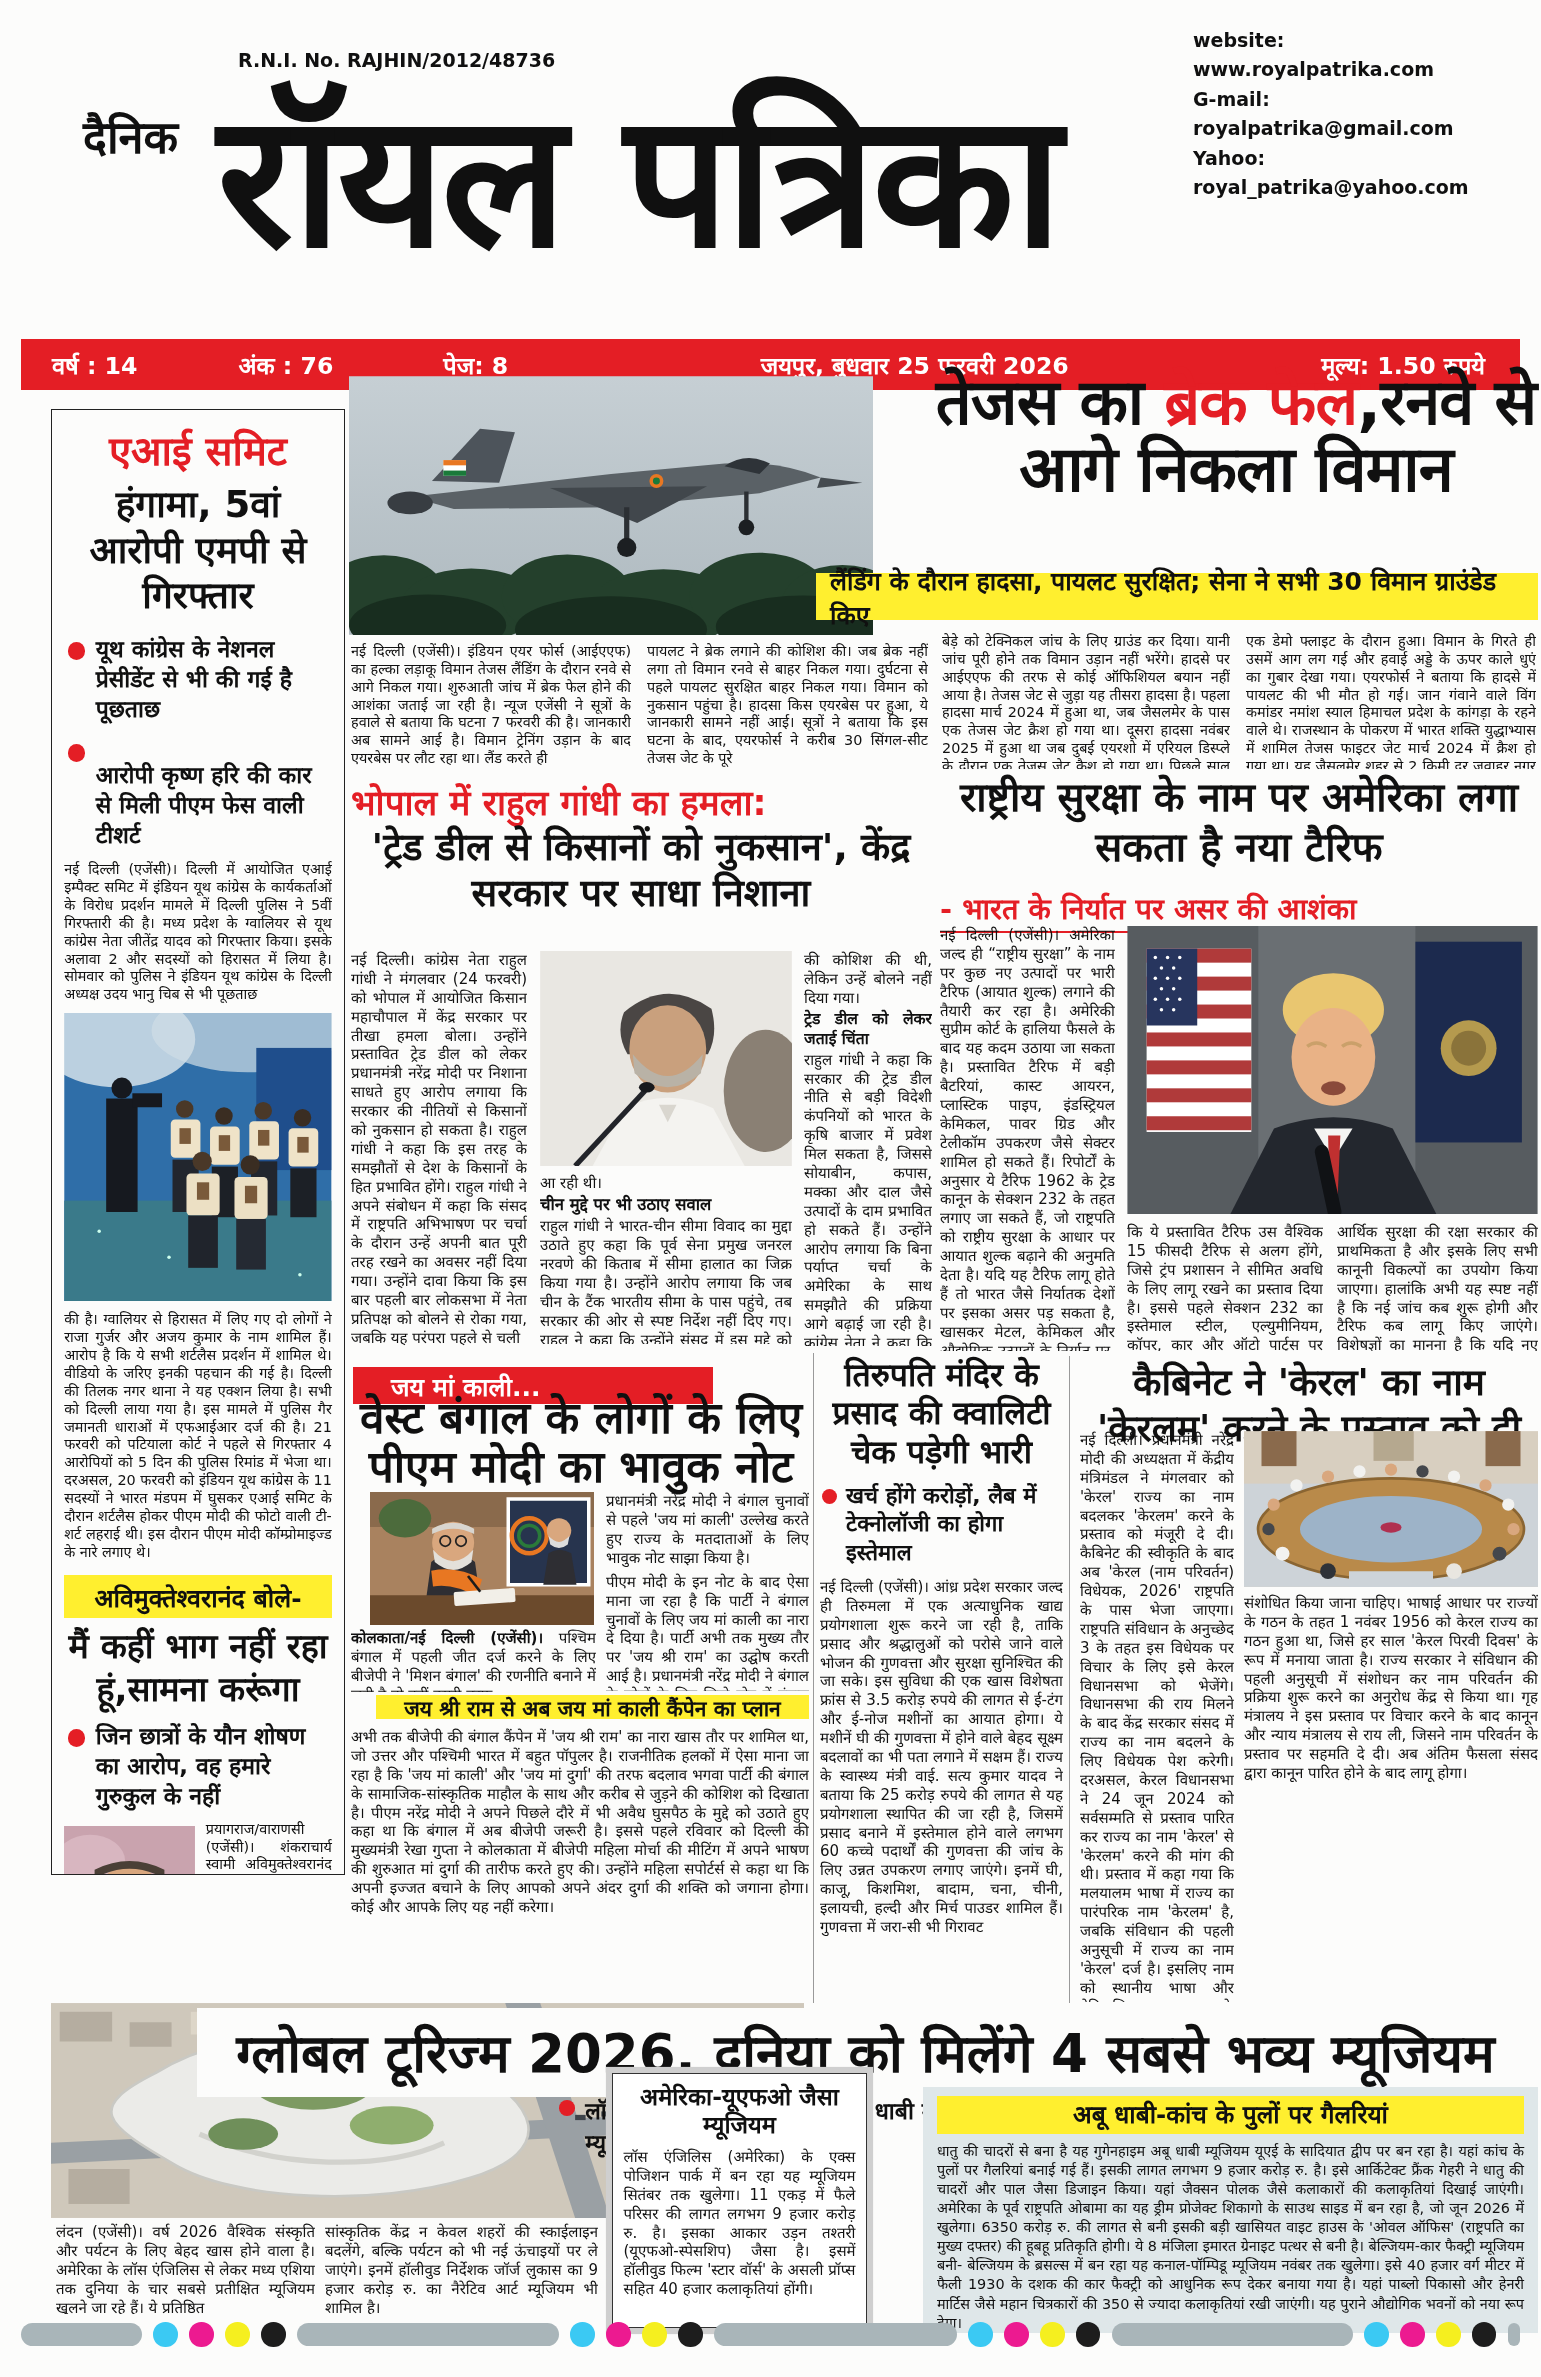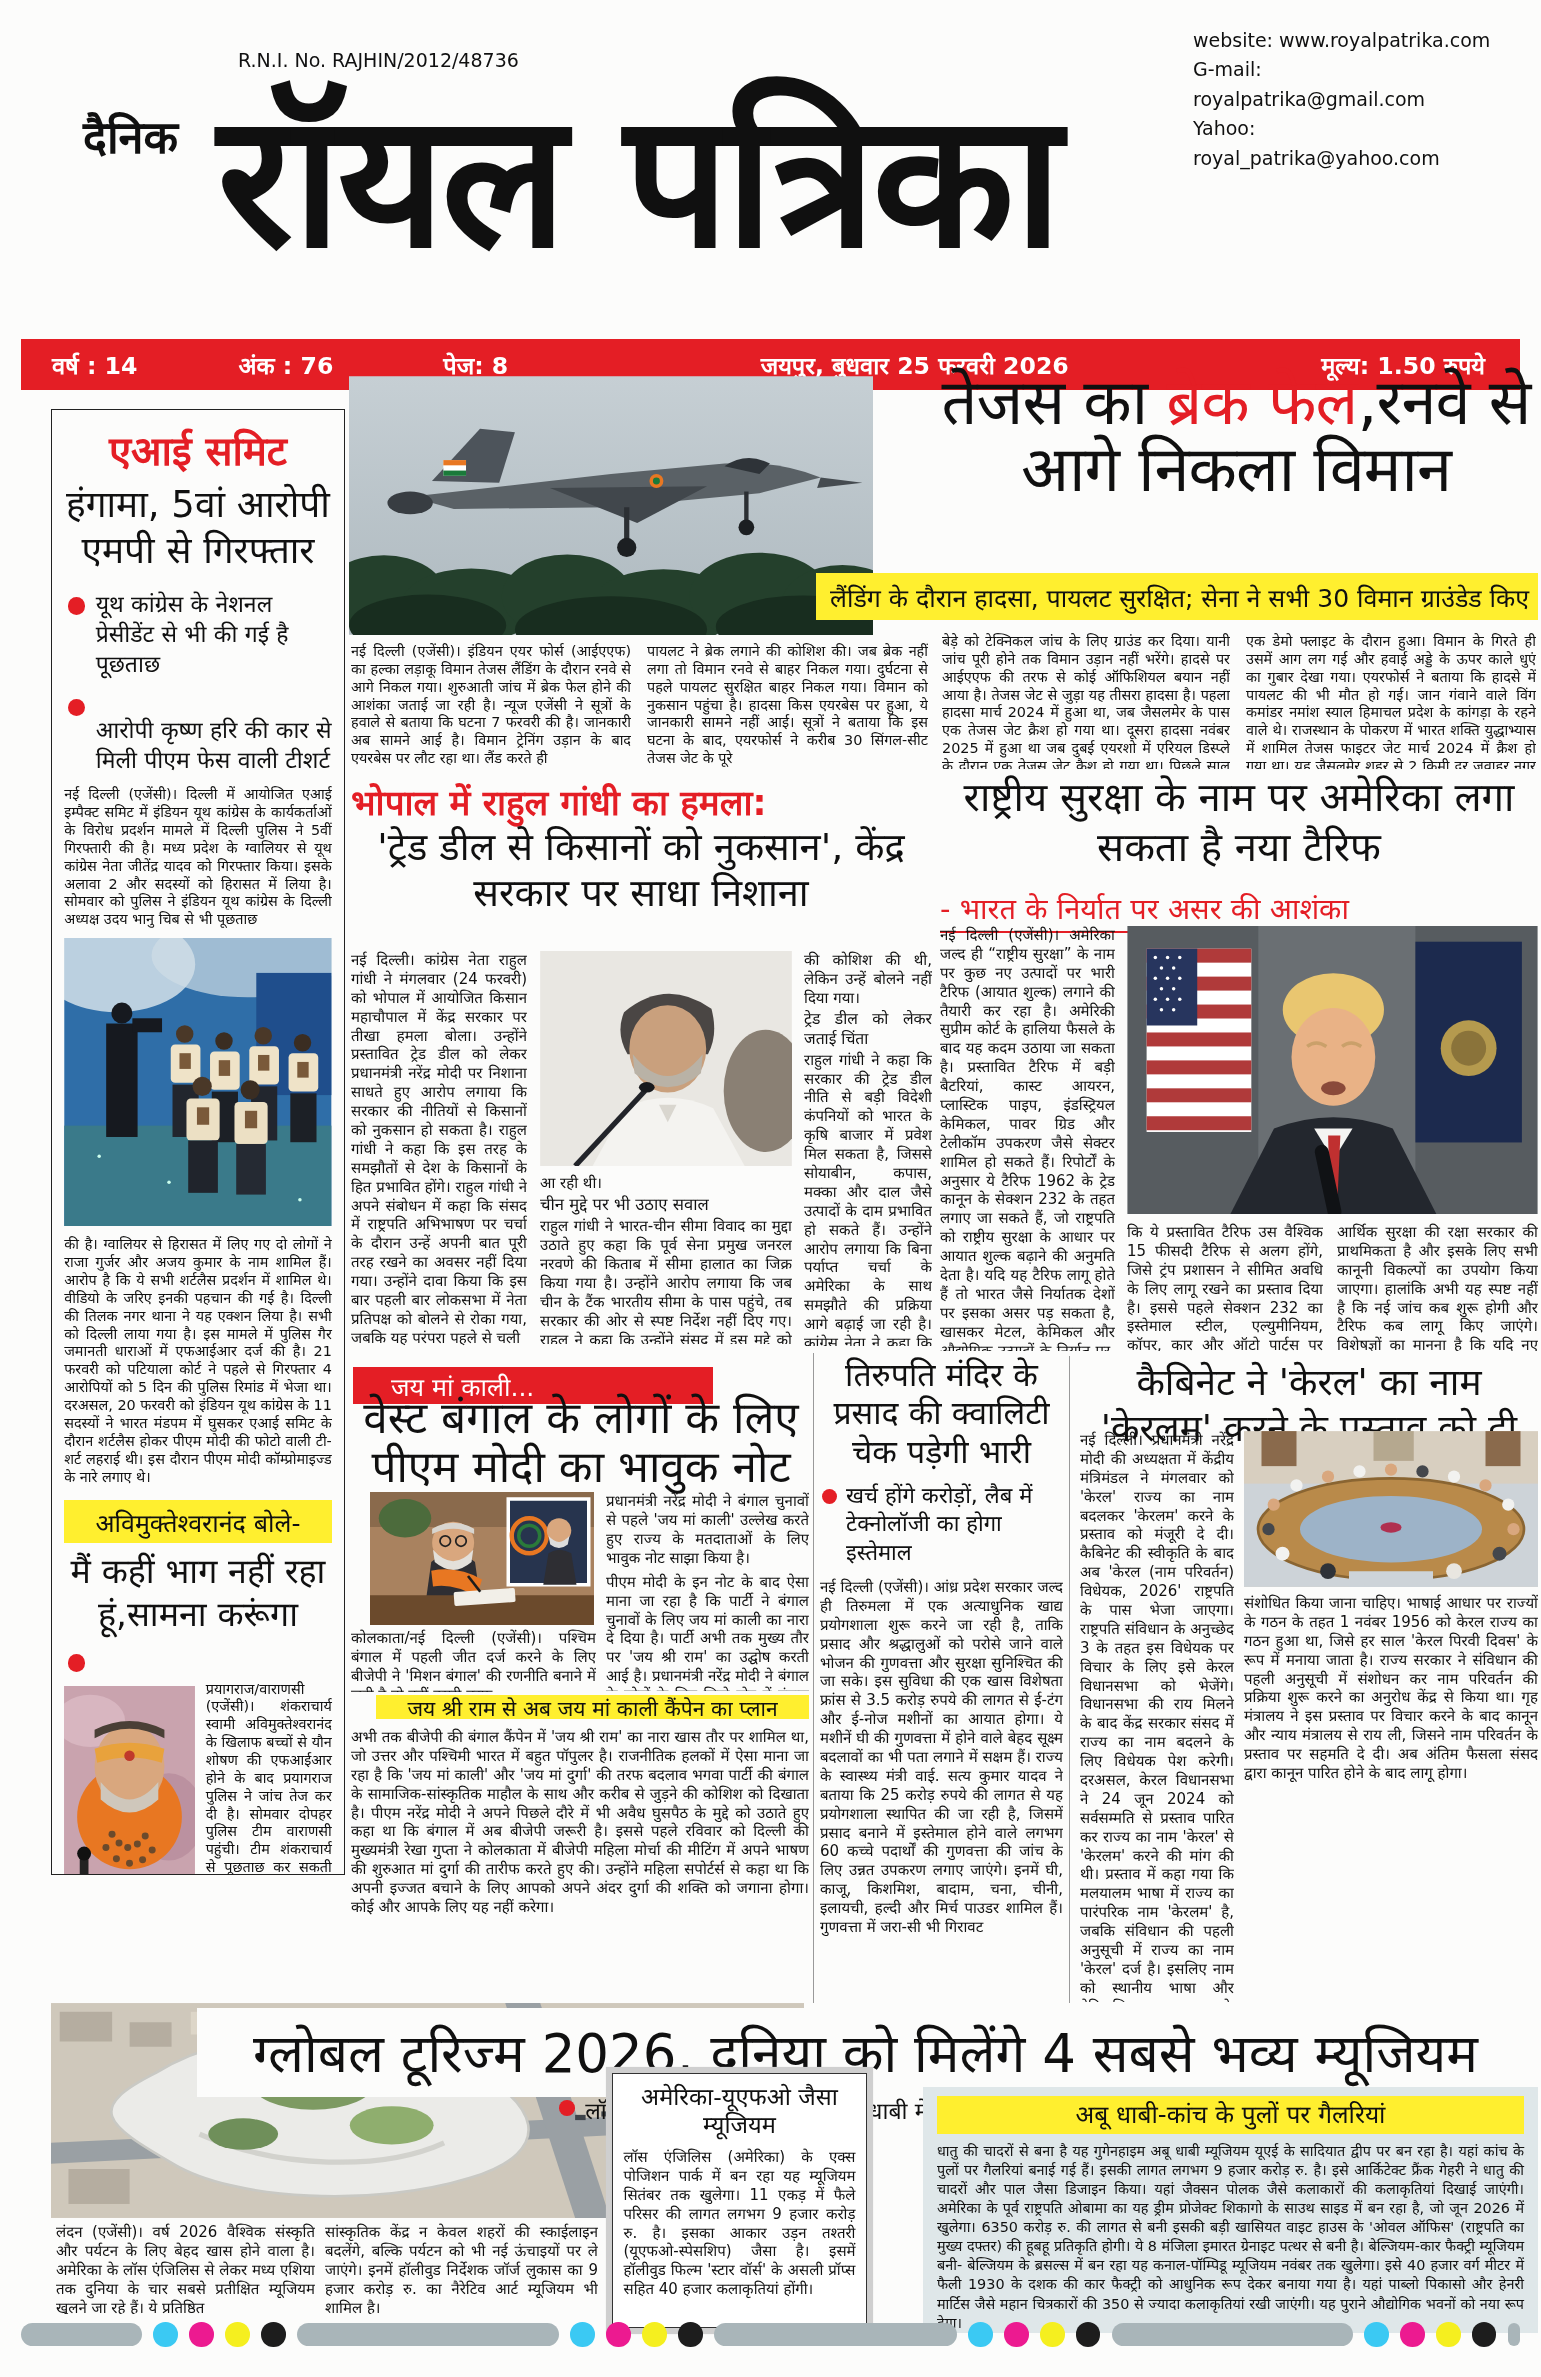--- a/index.html
+++ b/index.html
@@ -1,20 +1,20 @@
 <!DOCTYPE html>
 <html style="font-size:14px"><head>
 <meta charset="utf-8">
 <style>
   html,body{margin:0;padding:0;background:#e9e9e9;}
   .page{position:relative;width:1541px;height:2377px;background:#fcfcfb;color:#101010;
         font-family:"DejaVu Sans",sans-serif;overflow:hidden;margin:0 auto;}
   .abs{position:absolute;}
   .c{text-align:center;}
-  .b{font-weight:400;}
+  .b{font-weight:700;}
   .clip{overflow:hidden;}
   .red{color:#e41e25;}
   .body{font-size:14.4px;line-height:1.24;text-align:justify;}
   .body-s{font-size:15px;line-height:1.26;text-align:justify;}
   .kicker{color:#e41e25;font-weight:800;}
   .dot{display:inline-block;background:#e41e25;border-radius:50%;flex:0 0 auto;}
   .bullet{display:flex;align-items:flex-start;}
   .datebar{background:#e41e25;color:#fff;display:flex;align-items:center;font-weight:700;font-size:23.6px;}
   .ystrip{background:#ffef2f;}
   .vrule{background:#9a9a9a;width:0.9px;}
@@ -110,20 +110,21 @@
             <rect x="2" y="172" width="34" height="58" fill="#252a33"></rect>
           </g>
       </g>
     </svg>
 
     <div class="body" style="margin-top:10.5px;">की है। ग्वालियर से हिरासत में लिए गए दो लोगों ने राजा गुर्जर और अजय कुमार के नाम शामिल हैं। आरोप है कि ये सभी शर्टलैस प्रदर्शन में शामिल थे। वीडियो के जरिए इनकी पहचान की गई है। दिल्ली की तिलक नगर थाना ने यह एक्शन लिया है। सभी को दिल्ली लाया गया है। इस मामले में पुलिस गैर जमानती धाराओं में एफआईआर दर्ज की है। 21 फरवरी को पटियाला कोर्ट ने पहले से गिरफ्तार 4 आरोपियों को 5 दिन की पुलिस रिमांड में भेजा था। दरअसल, 20 फरवरी को इंडियन यूथ कांग्रेस के 11 सदस्यों ने भारत मंडपम में घुसकर एआई समिट के दौरान शर्टलैस होकर पीएम मोदी की फोटो वाली टी-शर्ट लहराई थी। इस दौरान पीएम मोदी कॉम्प्रोमाइज्ड के नारे लगाए थे।</div>
     <div class="c b" style="background:#ffef2f;font-size:25px;padding:4.4px 5.2px;margin-top:14px;">अविमुक्तेश्वरानंद बोले-</div>
     <div class="c b" style="font-size:34px;line-height:1.25;margin-top:7px;">मैं कहीं भाग नहीं रहा हूं,सामना करूंगा</div>
     <div class="bullet" style="margin:12.2px 0 0 3.5px;">
       <span class="dot" style="width:17.5px;height:17.5px;margin:7px 10.5px 0 0;"></span>
+      <span class="b" style="font-size:23px;line-height:1.3;">जिन छात्रों के यौन शोषण का आरोप, वह हमारे गुरुकुल के नहीं</span>
     </div>
     <div class="body" style="margin-top:8.7px;">
       <svg viewBox="0 0 150 220" style="float:left;width:131px;height:192px;margin:5.2px 10.5px 3.5px 0;">
         <rect width="150" height="220" fill="#c9a3ae"></rect>
         <ellipse cx="30" cy="40" rx="40" ry="30" fill="#d8b6c0"></ellipse>
           <ellipse cx="120" cy="150" rx="40" ry="50" fill="#bb91a0"></ellipse>
         <ellipse cx="75" cy="150" rx="60" ry="60" fill="#e87722"></ellipse>
         <ellipse cx="75" cy="92" rx="40" ry="48" fill="#d9a77e"></ellipse>
         <path d="M35,72 Q75,58 115,72 L112,88 Q75,76 38,88 Z" fill="#e8a23c"></path>
         <circle cx="75" cy="80" r="6" fill="#c0392b"></circle>

